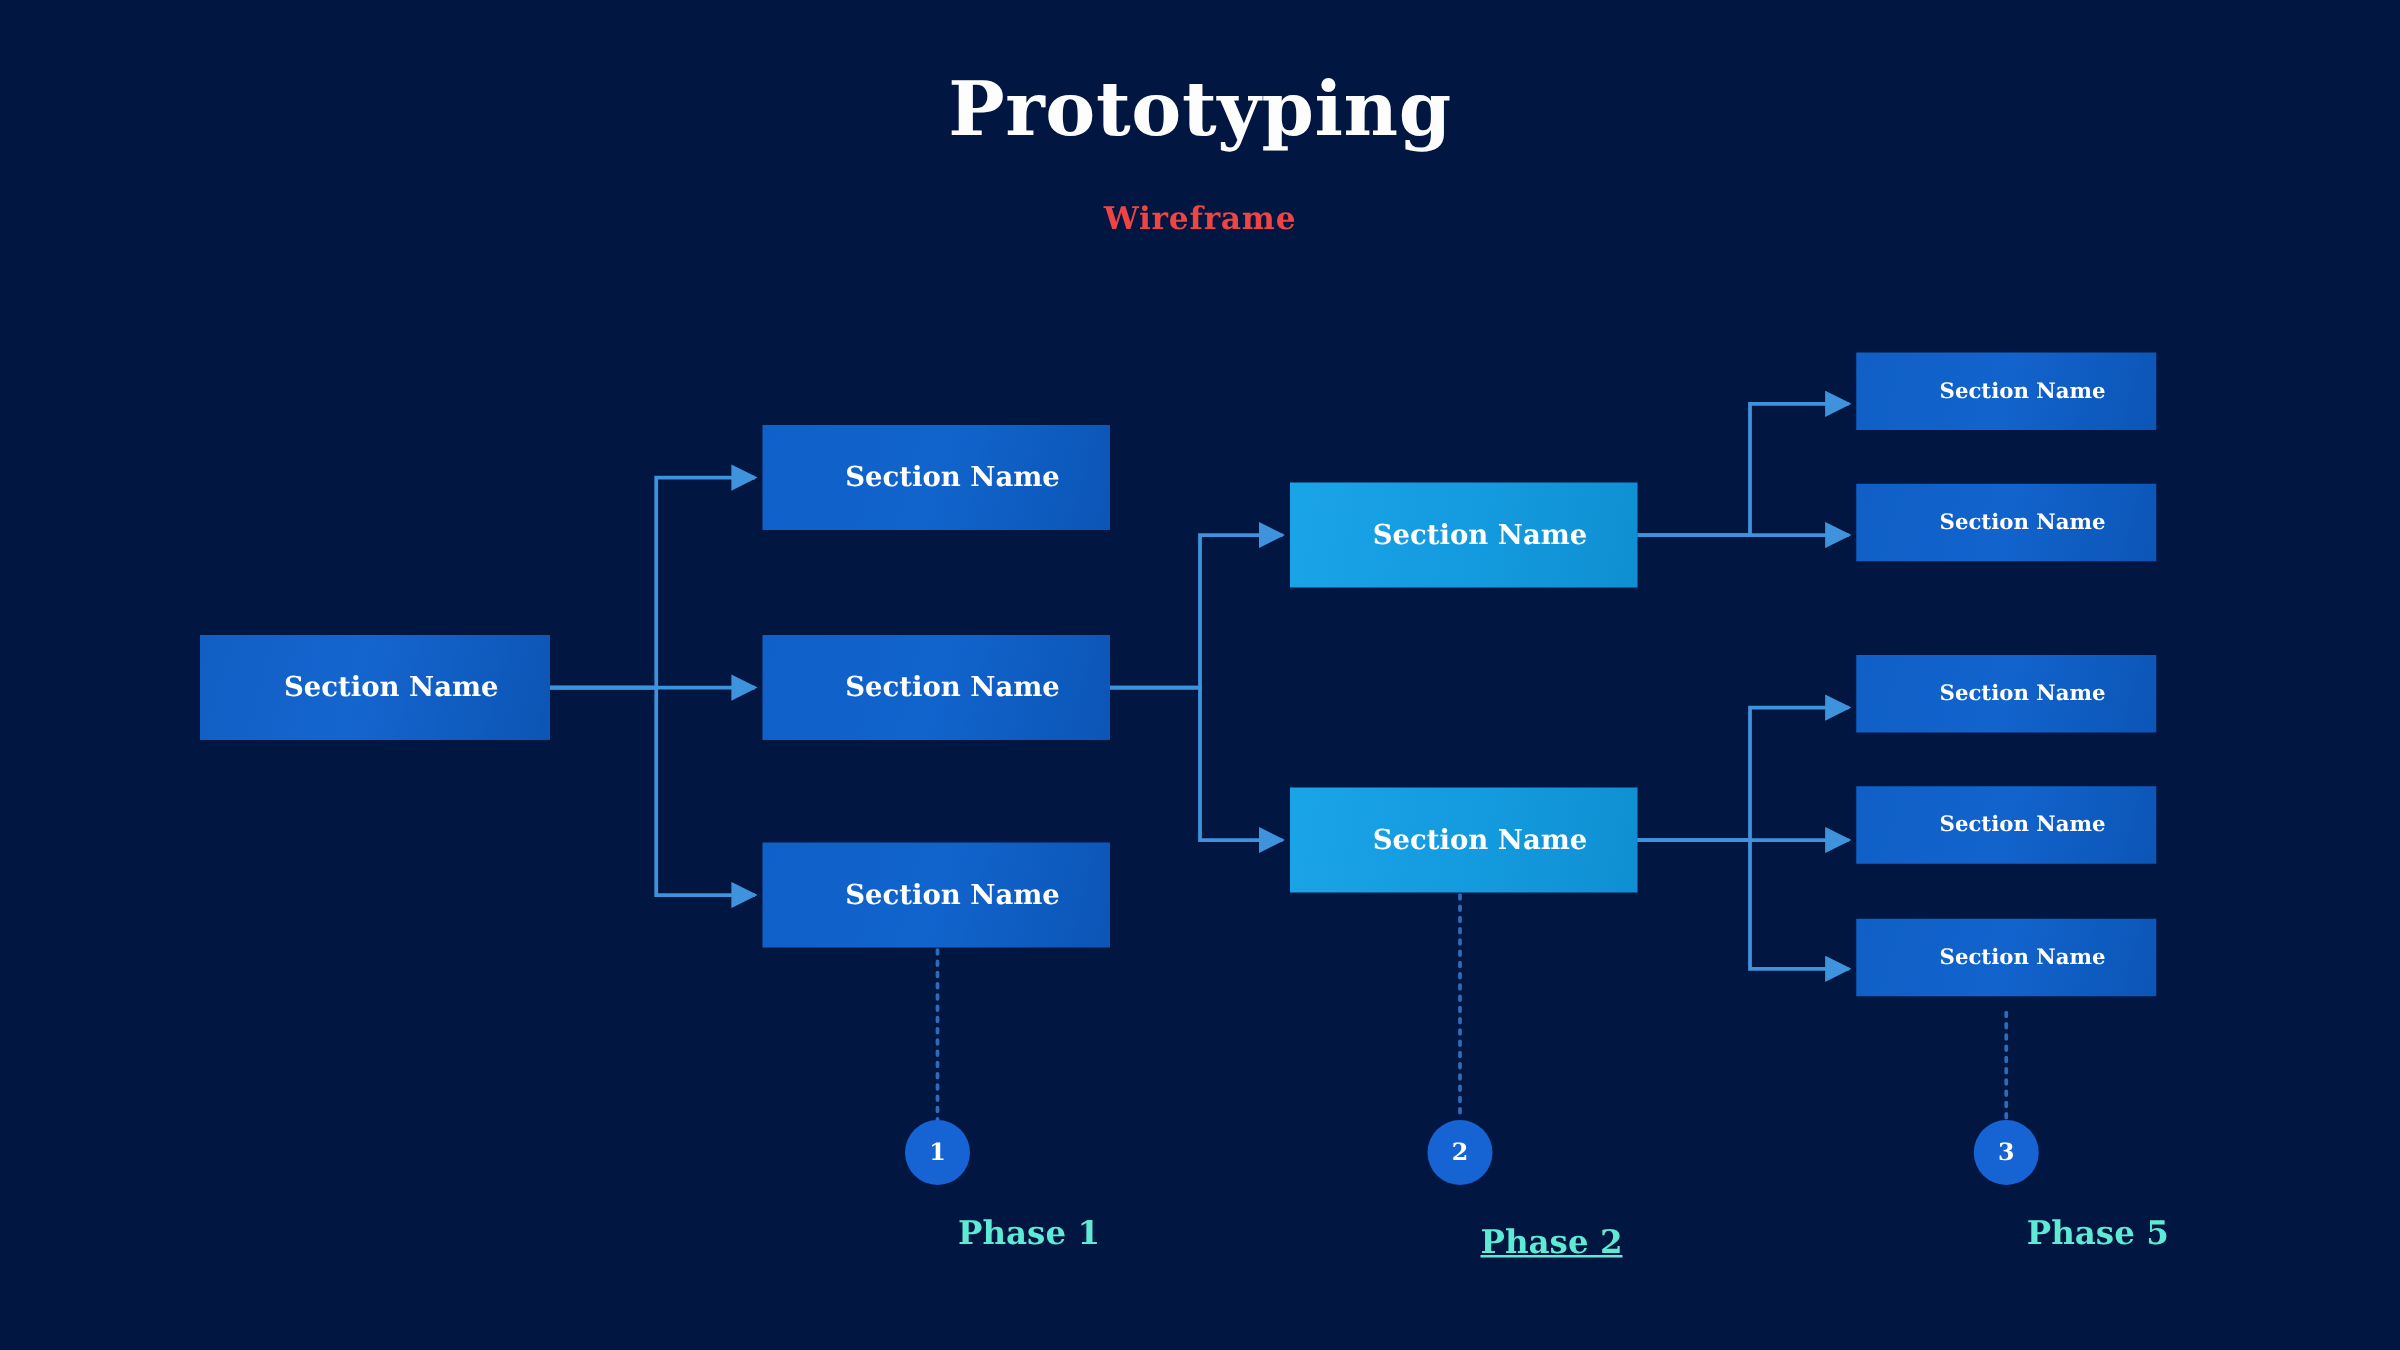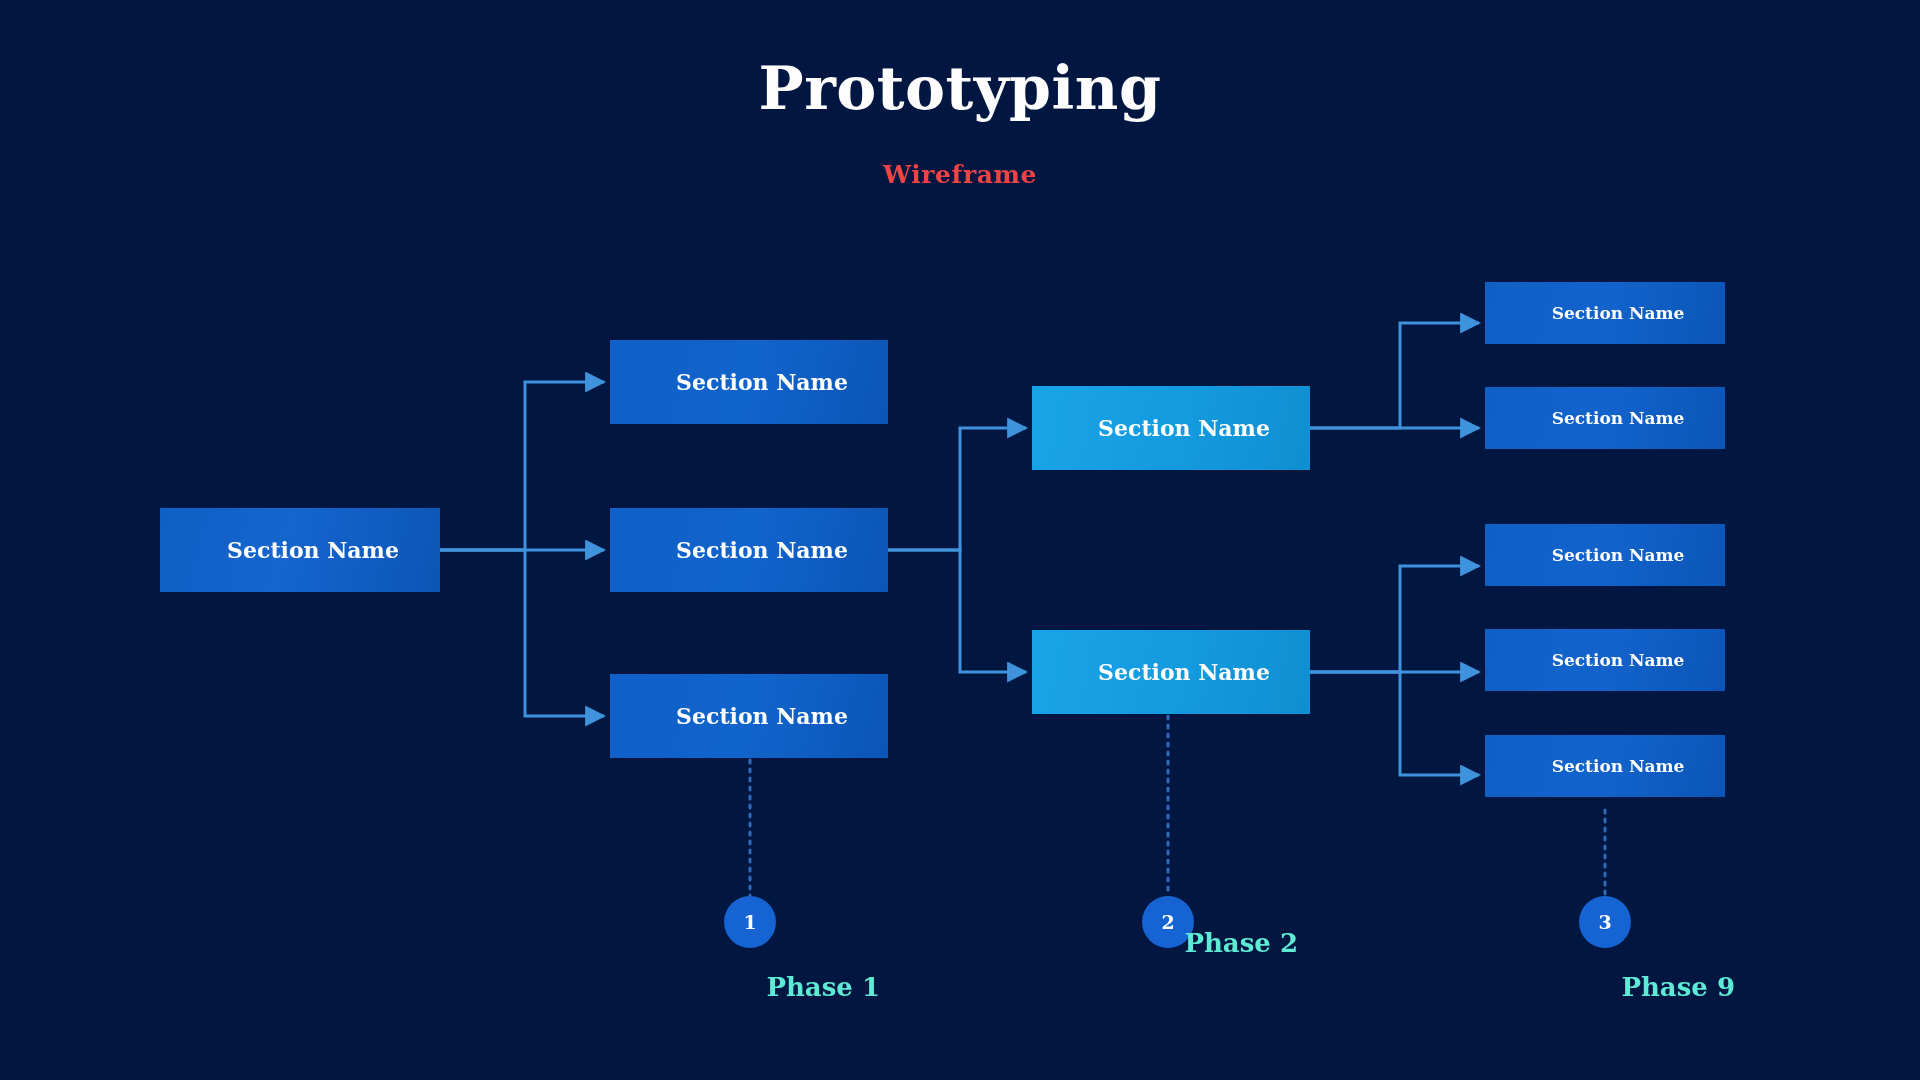--- a/index.html
+++ b/index.html
@@ -156,20 +156,20 @@
   </div>
 
   <div class="phase-circle" style="left:724px; top:896px;">
     <span>1</span>
   </div>
   <div class="phase-label" style="left:620px; top:972px;">Phase 1</div>
 
   <div class="phase-circle" style="left:1142px; top:896px;">
     <span>2</span>
   </div>
-  <div class="phase-label" style="left:1038px; top:928px;">Phase 2</div>
+  <div class="phase-label" style="left:1038px; top:979px;text-decoration:underline;">Phase 2</div>
 
   <div class="phase-circle" style="left:1579px; top:896px;">
     <span>3</span>
   </div>
-  <div class="phase-label" style="left:1475px; top:972px;">Phase 9</div>
+  <div class="phase-label" style="left:1475px; top:972px;">Phase 5</div>
 
 </div>
 
 </body></html>

